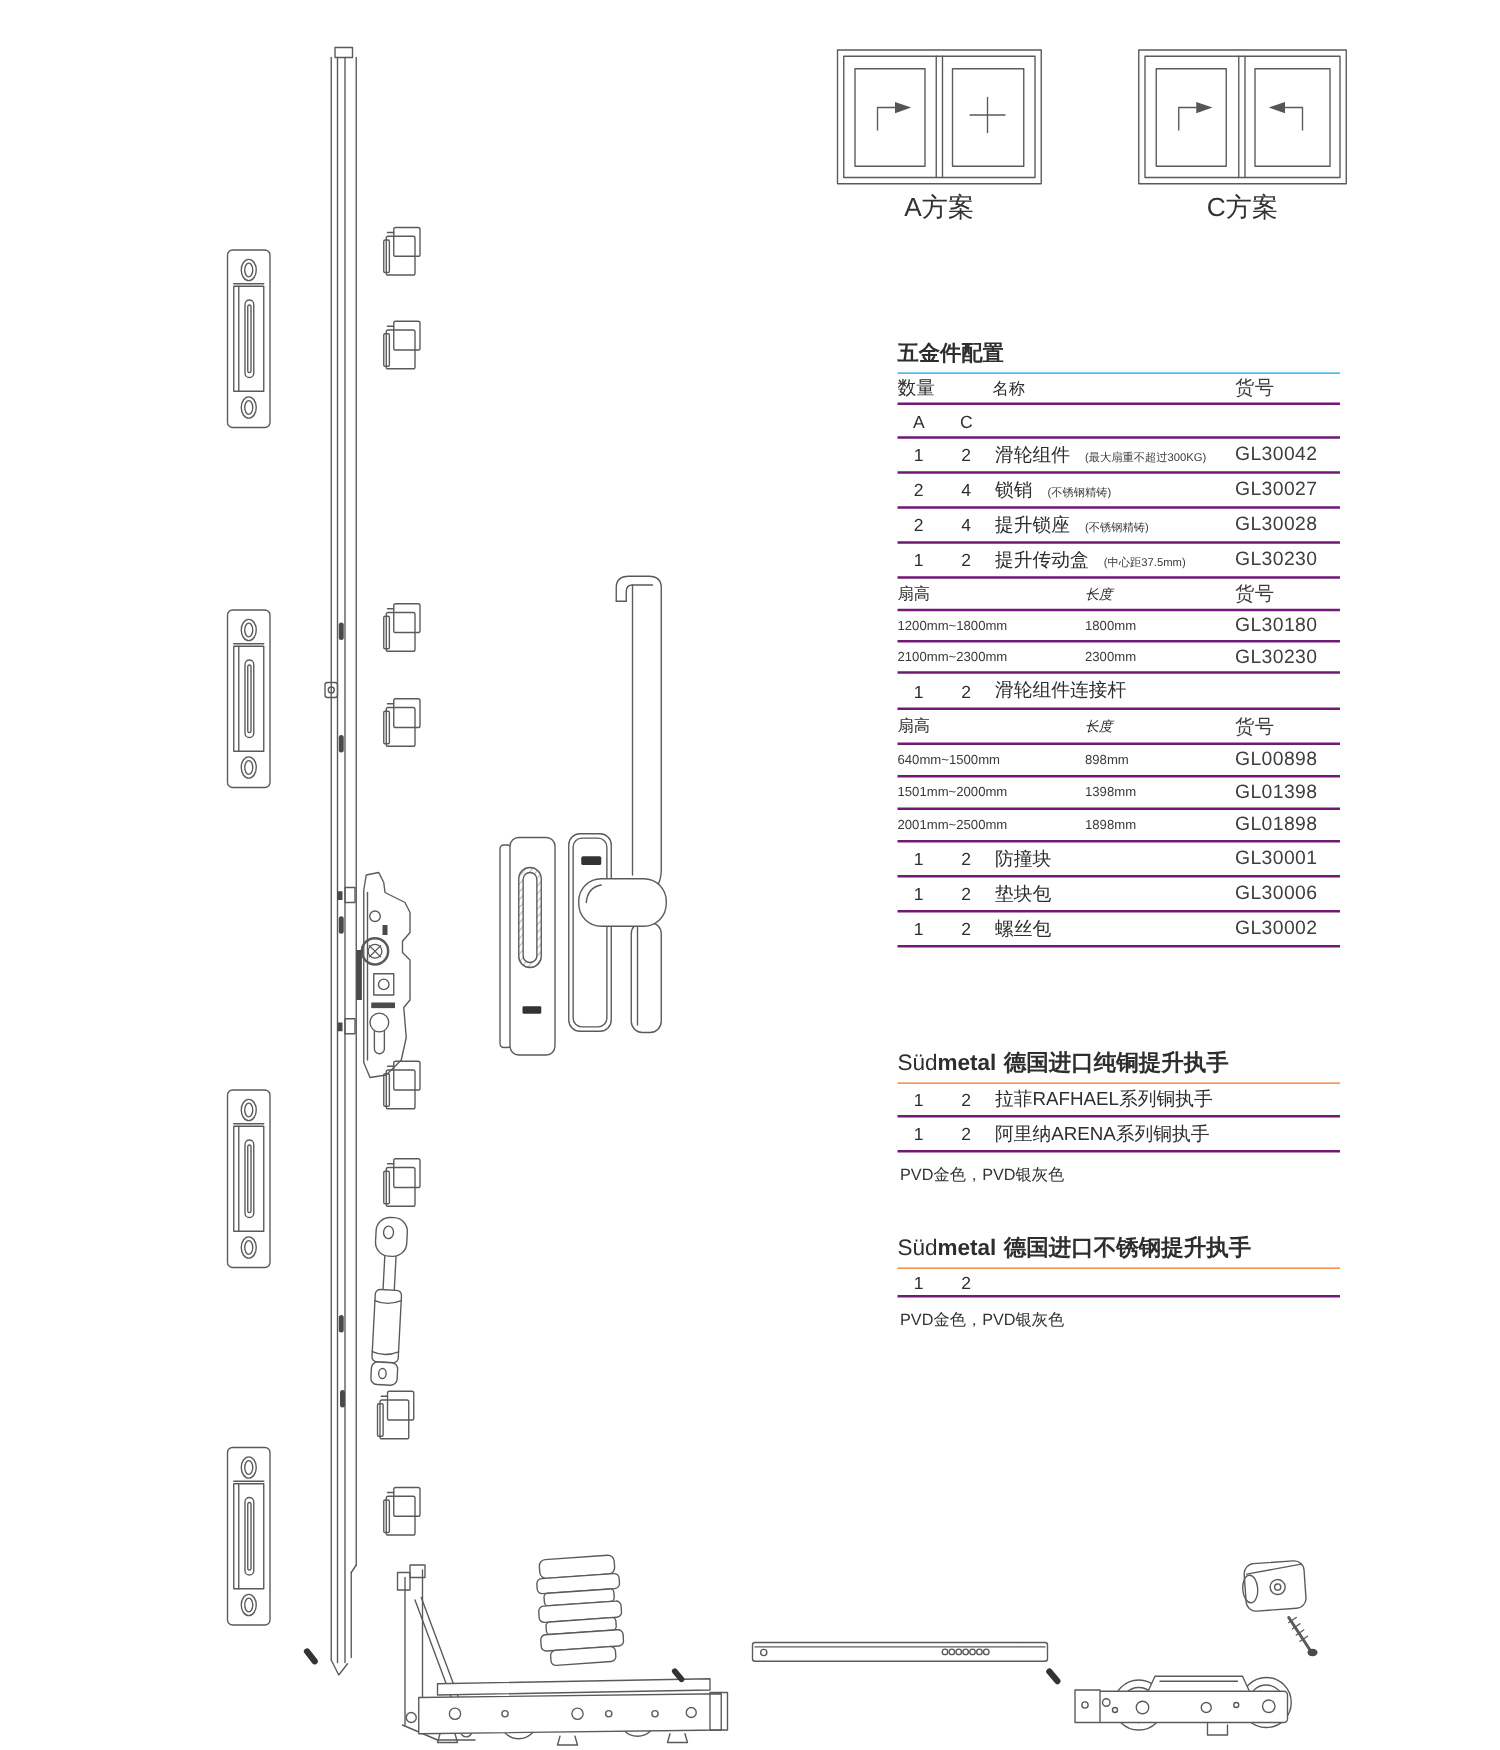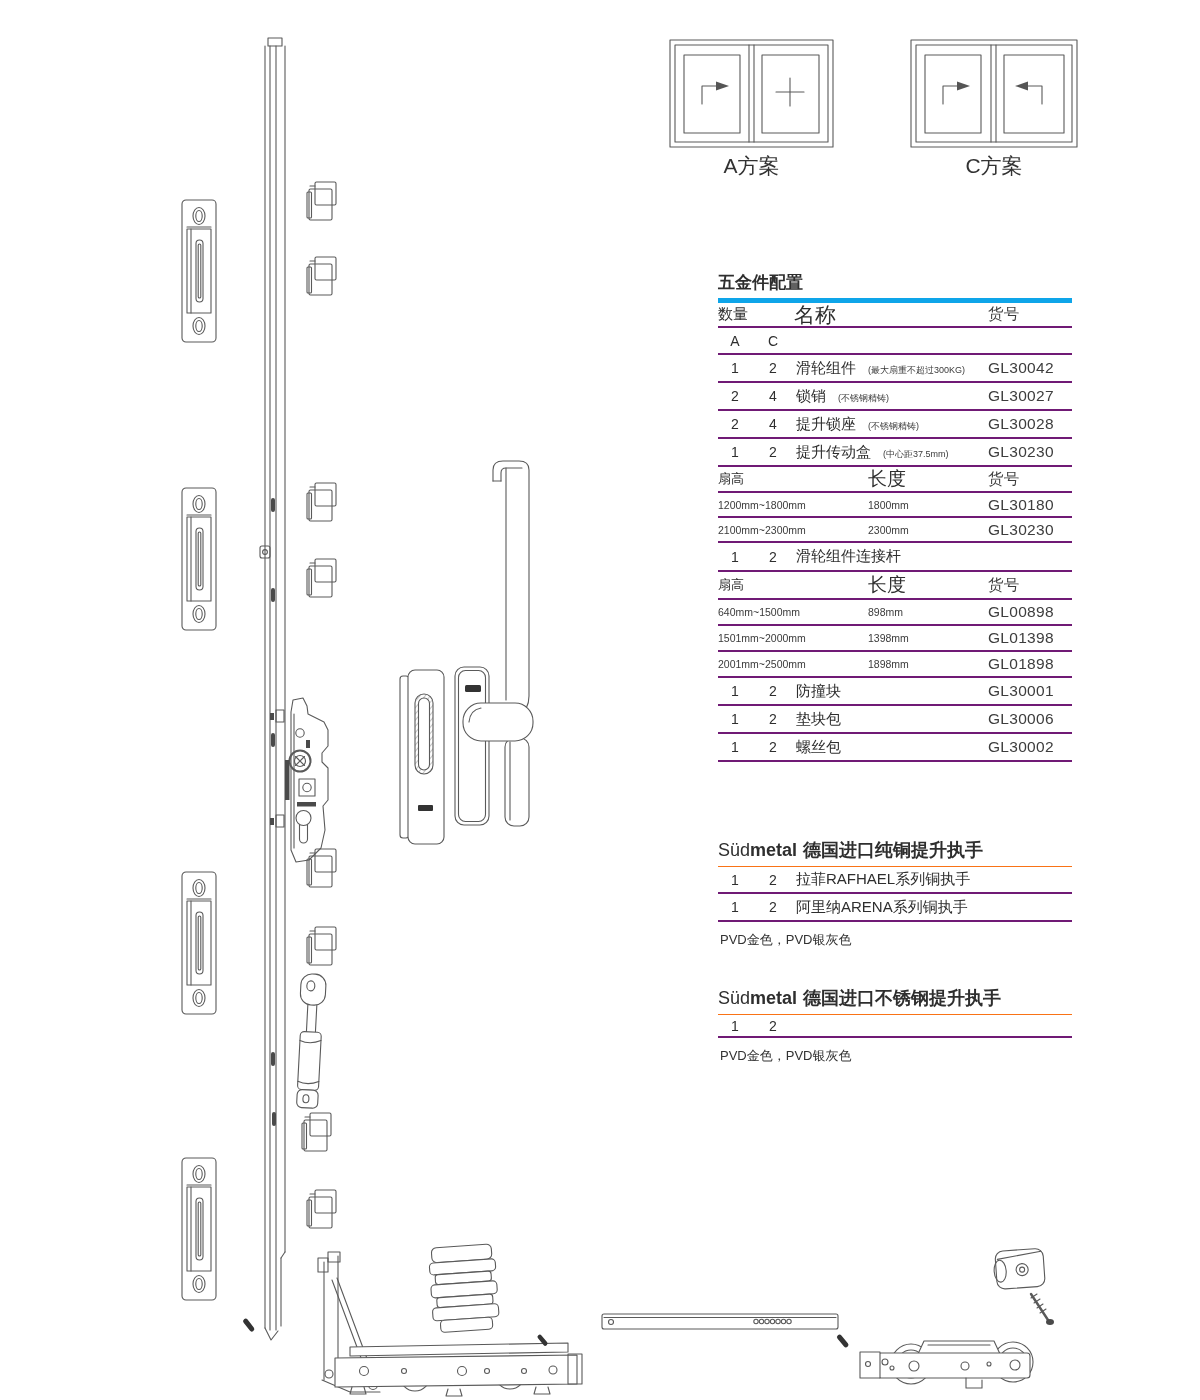--- a/index.html
+++ b/index.html
@@ -3,31 +3,31 @@
 <meta charset="utf-8">
 <style>
   html,body{margin:0;padding:0;background:#fff;}
   .page{position:relative;width:1200px;height:1400px;background:#fff;overflow:hidden;
         font-family:"Liberation Sans","DejaVu Sans",sans-serif;color:#2e2e2e;margin-left:32px;}
   svg.art{position:absolute;left:0;top:0;}
 
   
   .sect{position:absolute;left:686px;width:354px;}
   .row{display:flex;align-items:center;border-bottom:2px solid #701a75;box-sizing:border-box;}
-  .t-title{font-size:17px;font-weight:700;height:28px;line-height:26px;border-bottom:5px solid #0ea5e9;}
+  .t-title{font-size:17px;font-weight:700;height:28px;line-height:26px;border-bottom:1px solid #0ea5e9;}
   .h25{height:25px}.h27{height:27px}.h28{height:28px}.h26{height:26px}.h29{height:29px}.h23{height:23px}
   .ca{width:34px;text-align:center;font-size:14px;}
   .cc{width:42px;text-align:center;font-size:14px;}
   .cn{flex:1;font-size:15px;padding-left:2px;white-space:nowrap;}
   .cn .nt{font-style:normal;font-size:9px;color:#3a3a3a;padding-left:12px;}
   .cd{width:84px;font-size:15.5px;letter-spacing:.3px;color:#3d3d3d;}
   .hq{width:76px;font-size:15px;}
-  .hn{flex:1;font-size:21px;}
+  .hn{flex:1;font-size:13px;}
   .sh{width:150px;font-size:13px;}
-  .sl{flex:1;font-size:19px;}
+  .sl{flex:1;font-size:11px;font-style:italic;}
   .sizeh{width:150px;font-size:10.5px;color:#3a3a3a;}
   .sizel{flex:1;font-size:10.5px;color:#3a3a3a;}
   .brand-line{font-size:18px;border-bottom:1px solid #f97316;padding-bottom:4px;white-space:nowrap;}
   .brand-r{font-weight:400;}
   .brand-b{font-weight:700;}
   .brand-cn{font-weight:700;margin-left:6px;}
   .finish{font-size:13px;color:#333;margin-top:9px;padding-left:2px;}
   .win-label{position:absolute;text-align:center;font-size:21px;color:#333;top:152px;}
 </style>
 </head>

